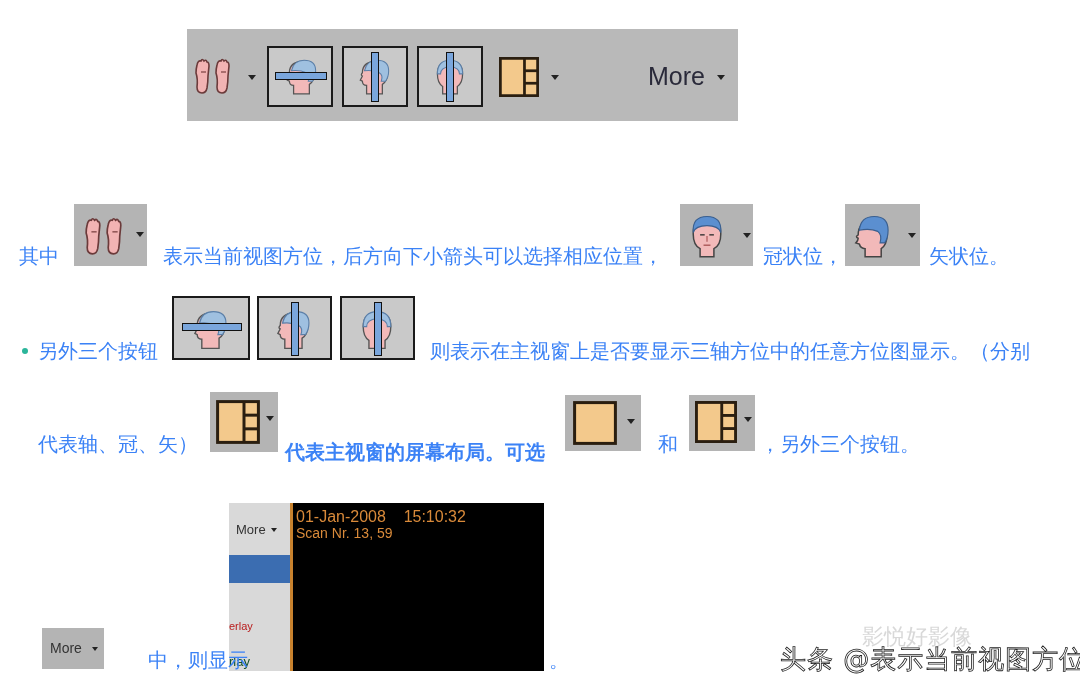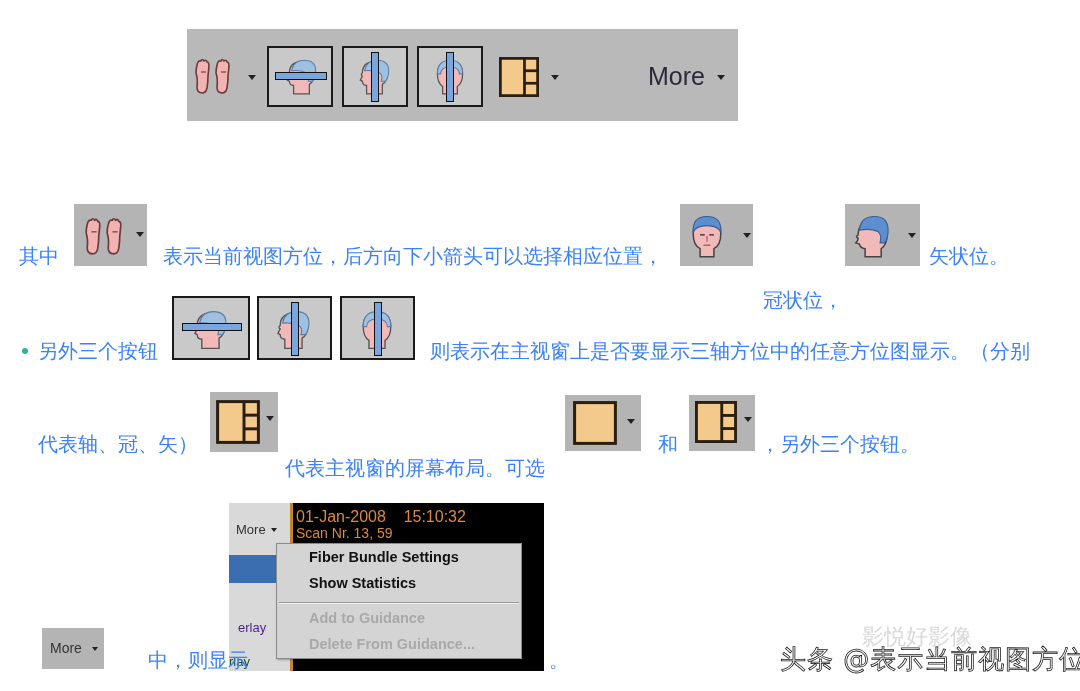--- a/index.html
+++ b/index.html
@@ -103,21 +103,21 @@
     </svg>
   <div class="abs caret" style="left:62px;top:28px;"></div>
 </div>
 <div class="abs txt" style="left:163px;top:244px;">表示当前视图方位，后方向下小箭头可以选择相应位置，</div>
 <div class="abs grey" style="left:680px;top:204px;width:73px;height:62px;">
   <svg class="abs" style="left:4px;top:4px;" width="46" height="56">
       <use href="#face-front"></use>
     </svg>
   <div class="abs caret" style="left:63px;top:29px;"></div>
 </div>
-<div class="abs txt" style="left:763px;top:244px;margin-top:44px;">冠状位，</div>
+<div class="abs txt" style="left:763px;top:244px;">冠状位，</div>
 <div class="abs grey" style="left:845px;top:204px;width:75px;height:62px;">
   <svg class="abs" style="left:4px;top:4px;" width="46" height="56">
       <use href="#face-side"></use>
     </svg>
   <div class="abs caret" style="left:63px;top:29px;"></div>
 </div>
 <div class="abs txt" style="left:929px;top:244px;">矢状位。</div>
 
 <div class="abs bullet" style="left:22px;top:348px;"></div>
 <div class="abs txt" style="left:38px;top:339px;">另外三个按钮</div>
@@ -141,53 +141,46 @@
 </div>
 <div class="abs txt" style="left:430px;top:339px;">则表示在主视窗上是否要显示三轴方位中的任意方位图显示。（分别</div>
 
 <div class="abs txt" style="left:38px;top:432px;">代表轴、冠、矢）</div>
 <div class="abs grey" style="left:210px;top:392px;width:68px;height:60px;">
   <svg class="abs" style="left:4px;top:6px;" width="48" height="48" viewBox="0 0 40 40">
       <use href="#layout13"></use>
     </svg>
   <div class="abs caret" style="left:56px;top:24px;"></div>
 </div>
-<div class="abs txt" style="left:285px;top:456px;">代表主视窗的屏幕布局。可选</div>
+<div class="abs txt" style="left:285px;top:440px;font-weight:bold;">代表主视窗的屏幕布局。可选</div>
 <div class="abs grey" style="left:565px;top:395px;width:76px;height:56px;">
   <svg class="abs" style="left:6px;top:4px;" width="48" height="48" viewBox="0 0 40 40">
       <use href="#layout1"></use>
     </svg>
   <div class="abs caret" style="left:62px;top:24px;"></div>
 </div>
 <div class="abs txt" style="left:658px;top:432px;">和</div>
 <div class="abs grey" style="left:689px;top:395px;width:66px;height:56px;">
   <svg class="abs" style="left:4px;top:4px;" width="46" height="46" viewBox="0 0 40 40">
       <use href="#layout13"></use>
     </svg>
   <div class="abs caret" style="left:55px;top:22px;"></div>
 </div>
 <div class="abs txt" style="left:760px;top:432px;">，另外三个按钮。</div>
 
 <div class="abs" style="left:229px;top:503px;width:315px;height:168px;overflow:hidden;">
   <div class="abs" style="left:0;top:0;width:61px;height:168px;background:#d9d9d9;"></div>
   <div class="abs" style="left:0;top:52px;width:61px;height:28px;background:#3b6db1;"></div>
   <div class="abs more-lbl" style="left:7px;top:19px;font-size:13px;color:#333;">More</div>
   <div class="abs caret" style="left:42px;top:25px;border-left-width:3px;border-right-width:3px;border-top-width:4px;"></div>
-  <div class="abs" style="left:0;top:117px;font-family:'Liberation Sans',sans-serif;font-size:13px;color:#4c1d95;padding-left:9px;">erlay</div>
+  <div class="abs" style="left:0;top:117px;font-family:'Liberation Sans',sans-serif;font-size:11px;color:#b91c1c;">erlay</div>
   <div class="abs" style="left:0;top:151px;font-family:'Liberation Sans',sans-serif;font-size:13px;color:#14532d;">rlay</div>
   <div class="abs" style="left:61px;top:0;width:254px;height:168px;background:#000;border-left:3px solid #c8822e;box-sizing:border-box;"></div>
   <div class="abs" style="left:67px;top:5px;font-family:'Liberation Sans',sans-serif;font-size:16px;color:#d98a3a;white-space:pre;">01-Jan-2008    15:10:32</div>
   <div class="abs" style="left:67px;top:22px;font-family:'Liberation Sans',sans-serif;font-size:14px;color:#d98a3a;white-space:nowrap;">Scan Nr. 13, 59</div>
-  <div class="abs menu" style="left:47px;top:40px;width:244px;height:114px;">
-    <div class="abs mi" style="left:32px;top:5px;">Fiber Bundle Settings</div>
-    <div class="abs mi" style="left:32px;top:31px;">Show Statistics</div>
-    <div class="abs" style="left:2px;top:58px;width:240px;height:1px;background:#9a9a9a;border-bottom:1px solid #eee;"></div>
-    <div class="abs mi dis" style="left:32px;top:66px;">Add to Guidance</div>
-    <div class="abs mi dis" style="left:32px;top:92px;">Delete From Guidance...</div>
-  </div>
 </div>
 
 <div class="abs grey" style="left:42px;top:628px;width:62px;height:41px;">
   <div class="abs more-lbl" style="left:8px;top:12px;font-size:14px;color:#333;">More</div>
   <div class="abs caret" style="left:50px;top:19px;border-left-width:3px;border-right-width:3px;border-top-width:4px;"></div>
 </div>
 <div class="abs txt" style="left:116px;top:648px;margin-left:32px;">中，则显示</div>
 <div class="abs txt" style="left:549px;top:648px;">。</div>
 
 <div class="abs" style="left:862px;top:622px;font-size:22px;color:rgba(200,200,200,0.7);white-space:nowrap;">影悦好影像</div>

